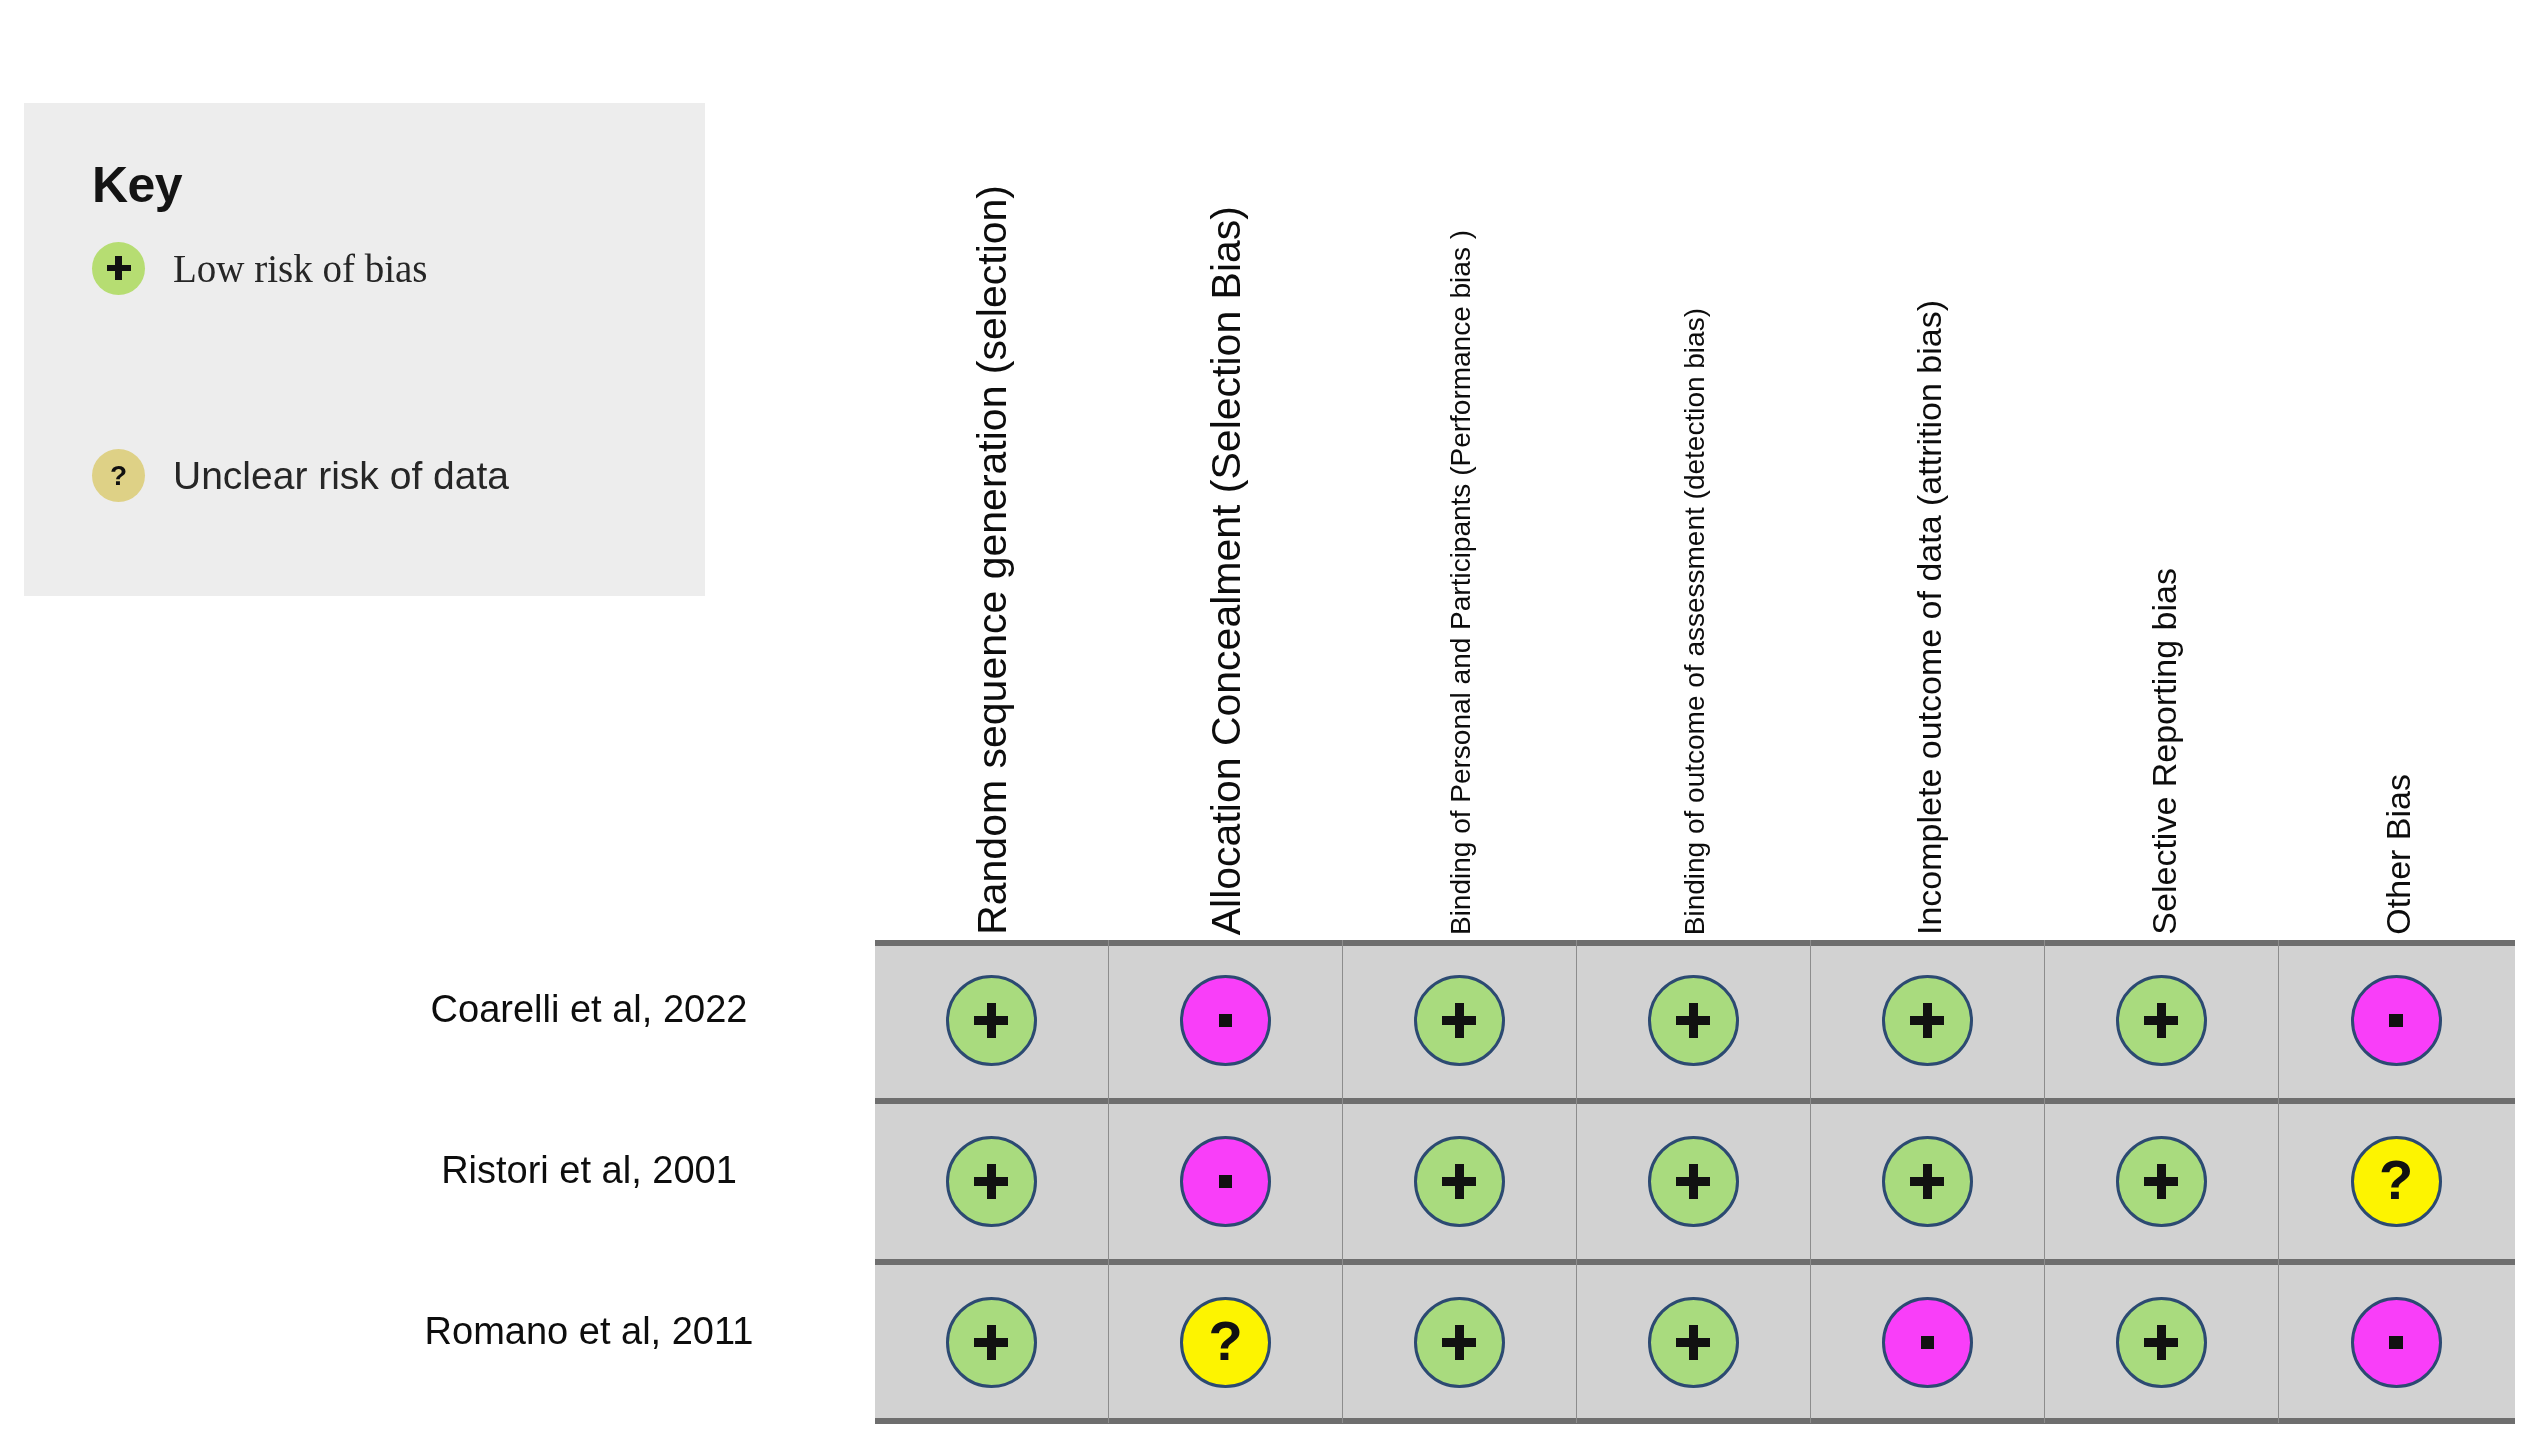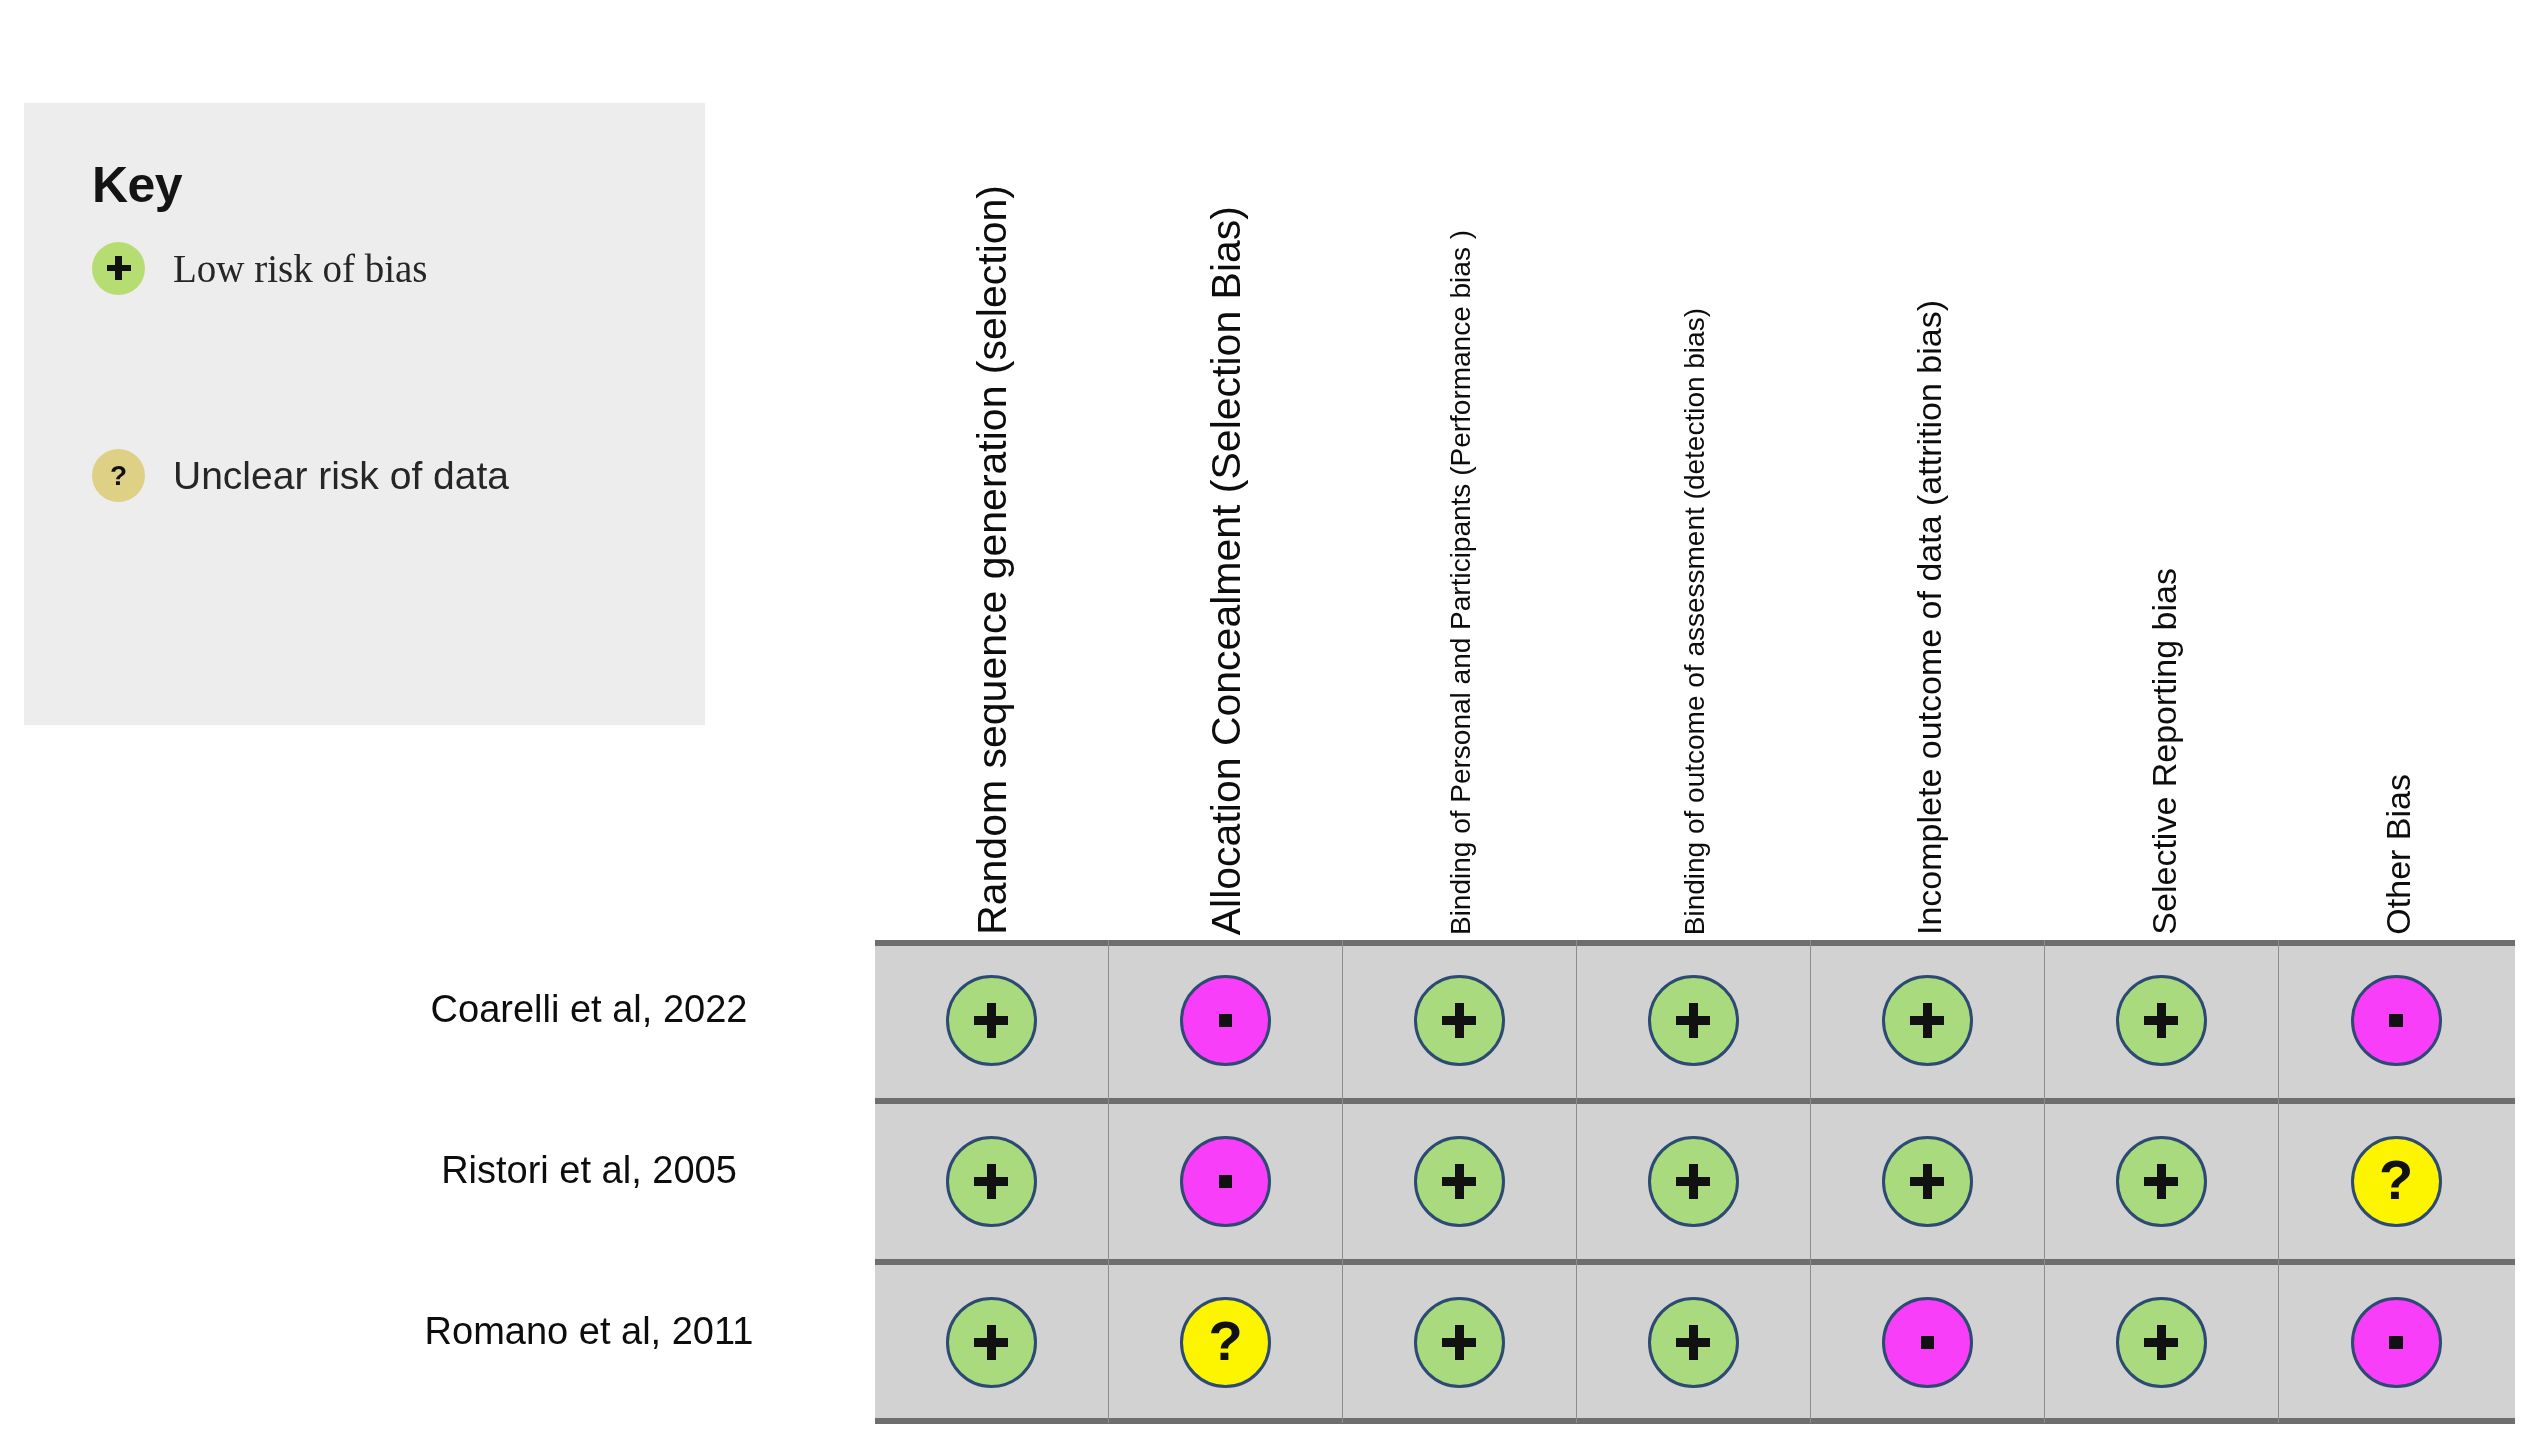--- a/index.html
+++ b/index.html
@@ -9,21 +9,21 @@
     background:#ffffff;
     font-family:"Liberation Sans", sans-serif;
     position:relative;
     overflow:hidden;
   }
 
   
   #legend-box{
     position:absolute;
     left:24px; top:103px;
-    width:681px; height:622px;
+    width:681px; height:493px;
     background:#ededed;
     box-sizing:border-box;
   }
   #legend-title{
     position:absolute;
     left:68px; top:53px;
     font-size:50px;
     font-weight:bold;
     color:#141414;
     letter-spacing:-0.6px;
@@ -223,21 +223,21 @@
     </div>
   <div class="col-head c5">
       <span>Selective Reporting bias</span>
     </div>
   <div class="col-head c6">
       <span>Other Bias</span>
     </div>
 </div>
 
 <div class="study-label s0">Coarelli et al, 2022</div>
-<div class="study-label s1">Ristori et al, 2005</div>
+<div class="study-label s1">Ristori et al, 2001</div>
 <div class="study-label s2">Romano et al, 2011</div>
 
 <div id="matrix">
   <div class="hrule h0"></div>
   <div class="hrule h1"></div>
   <div class="hrule h2"></div>
   <div class="hrule h3"></div>
 
   <div class="m-row row0">
       <div class="m-cell" title="Coarelli et al, 2022 — Random sequence generation (selection): Low risk of bias">

